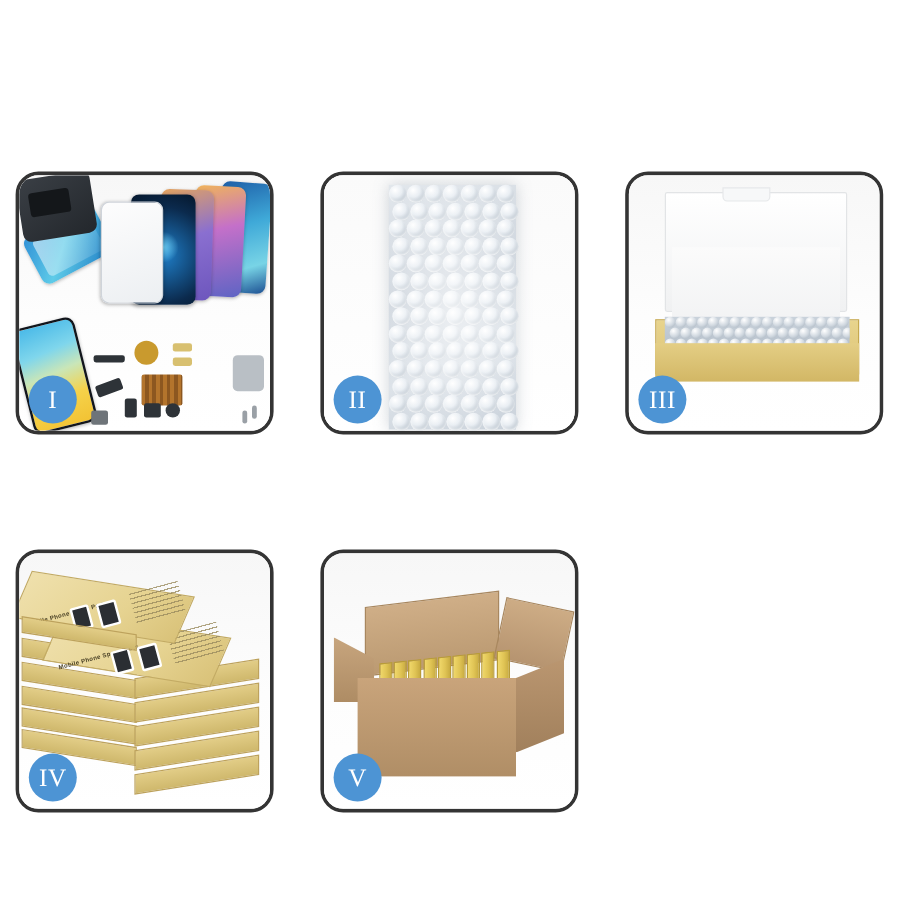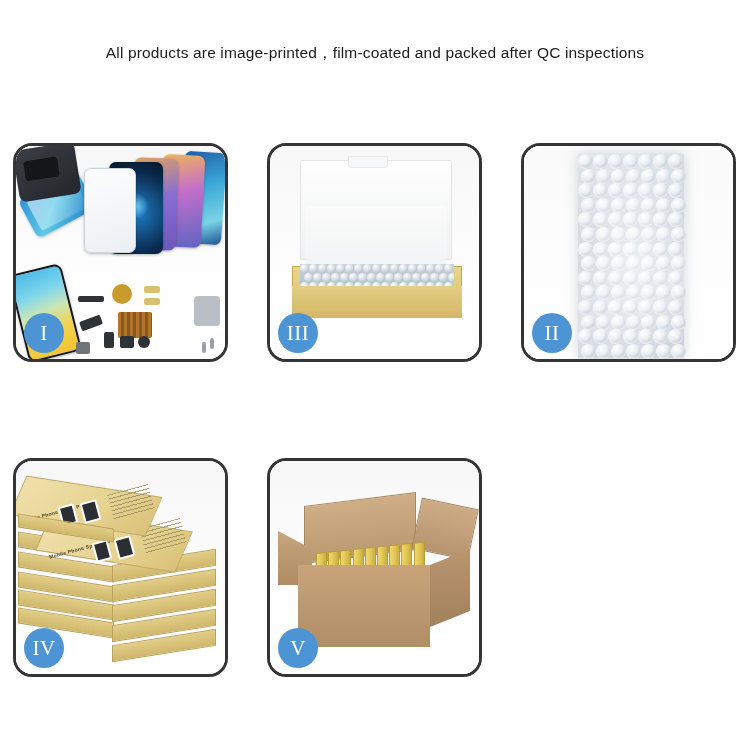--- a/index.html
+++ b/index.html
@@ -210,21 +210,20 @@
     background: rgba(160,128,92,.65); transform: skewY(18deg); }
   .p6 .tab2 { position:absolute; left:50px; top:148px; width:14px; height:18px;
     background: rgba(160,128,92,.6); transform: skewY(18deg); }
 </style>
 </head>
 <body>
 
 <div class="page">
 
   <div class="header">
-    <div class="subtitle">All products are image-printed，film-coated and packed after QC inspections</div>
   </div>
 
   <div class="grid">
 
     <div class="panel p1">
       <div class="panel-photo">
         <div class="scr s-a"></div>
         <div class="scr s-f"></div>
         <div class="scr s-e"></div>
         <div class="scr s-d"></div>
@@ -240,84 +239,20 @@
         <div class="dot" style="left:88px;top:186px;width:10px;height:16px;"></div>
         <div class="dot" style="left:104px;top:190px;width:14px;height:12px;"></div>
         <div class="dot" style="left:122px;top:190px;width:12px;height:12px;border-radius:50%;"></div>
         <div class="dot" style="left:60px;top:196px;width:14px;height:12px;background:#6e7479;"></div>
         <div class="pcb"></div>
         <div class="dot" style="left:186px;top:196px;width:4px;height:11px;background:#9aa0a6;"></div>
         <div class="dot" style="left:194px;top:192px;width:4px;height:11px;background:#9aa0a6;"></div>
         <div class="dot" style="left:178px;top:150px;width:26px;height:30px;background:#b9bfc5;border-radius:4px;"></div>
       </div>
       <div class="badge">I</div>
-    </div>
-
-    <div class="panel p3">
-      <div class="panel-photo">
-        <div class="lid"></div>
-        <div class="lidtab"></div>
-        <div class="inner"></div>
-        <div class="tray"></div>
-        <div class="fill" id="fillbubbles">
-            <div class="fb" style="left: 0px; top: 0px;"></div>
-            <div class="fb" style="left: 9px; top: 0px;"></div>
-            <div class="fb" style="left: 18px; top: 0px;"></div>
-            <div class="fb" style="left: 27px; top: 0px;"></div>
-            <div class="fb" style="left: 36px; top: 0px;"></div>
-            <div class="fb" style="left: 45px; top: 0px;"></div>
-            <div class="fb" style="left: 54px; top: 0px;"></div>
-            <div class="fb" style="left: 63px; top: 0px;"></div>
-            <div class="fb" style="left: 72px; top: 0px;"></div>
-            <div class="fb" style="left: 81px; top: 0px;"></div>
-            <div class="fb" style="left: 90px; top: 0px;"></div>
-            <div class="fb" style="left: 99px; top: 0px;"></div>
-            <div class="fb" style="left: 108px; top: 0px;"></div>
-            <div class="fb" style="left: 117px; top: 0px;"></div>
-            <div class="fb" style="left: 126px; top: 0px;"></div>
-            <div class="fb" style="left: 135px; top: 0px;"></div>
-            <div class="fb" style="left: 144px; top: 0px;"></div>
-            <div class="fb" style="left: 4px; top: 9px;"></div>
-            <div class="fb" style="left: 13px; top: 9px;"></div>
-            <div class="fb" style="left: 22px; top: 9px;"></div>
-            <div class="fb" style="left: 31px; top: 9px;"></div>
-            <div class="fb" style="left: 40px; top: 9px;"></div>
-            <div class="fb" style="left: 49px; top: 9px;"></div>
-            <div class="fb" style="left: 58px; top: 9px;"></div>
-            <div class="fb" style="left: 67px; top: 9px;"></div>
-            <div class="fb" style="left: 76px; top: 9px;"></div>
-            <div class="fb" style="left: 85px; top: 9px;"></div>
-            <div class="fb" style="left: 94px; top: 9px;"></div>
-            <div class="fb" style="left: 103px; top: 9px;"></div>
-            <div class="fb" style="left: 112px; top: 9px;"></div>
-            <div class="fb" style="left: 121px; top: 9px;"></div>
-            <div class="fb" style="left: 130px; top: 9px;"></div>
-            <div class="fb" style="left: 139px; top: 9px;"></div>
-            <div class="fb" style="left: 148px; top: 9px;"></div>
-            <div class="fb" style="left: 0px; top: 18px;"></div>
-            <div class="fb" style="left: 9px; top: 18px;"></div>
-            <div class="fb" style="left: 18px; top: 18px;"></div>
-            <div class="fb" style="left: 27px; top: 18px;"></div>
-            <div class="fb" style="left: 36px; top: 18px;"></div>
-            <div class="fb" style="left: 45px; top: 18px;"></div>
-            <div class="fb" style="left: 54px; top: 18px;"></div>
-            <div class="fb" style="left: 63px; top: 18px;"></div>
-            <div class="fb" style="left: 72px; top: 18px;"></div>
-            <div class="fb" style="left: 81px; top: 18px;"></div>
-            <div class="fb" style="left: 90px; top: 18px;"></div>
-            <div class="fb" style="left: 99px; top: 18px;"></div>
-            <div class="fb" style="left: 108px; top: 18px;"></div>
-            <div class="fb" style="left: 117px; top: 18px;"></div>
-            <div class="fb" style="left: 126px; top: 18px;"></div>
-            <div class="fb" style="left: 135px; top: 18px;"></div>
-            <div class="fb" style="left: 144px; top: 18px;"></div>
-          </div>
-        <div class="trayface"></div>
-      </div>
-      <div class="badge">III</div>
     </div>
 
     <div class="panel p2">
       <div class="panel-photo">
         <div class="wrapbg"></div>
         <div class="sheet">
           <div class="bubgrid" id="bubgrid">
               <div class="bub" style="left: 0px; top: 0px;"></div>
               <div class="bub" style="left: 15px; top: 0px;"></div>
               <div class="bub" style="left: 30px; top: 0px;"></div>
@@ -416,20 +351,84 @@
               <div class="bub" style="left: 63px; top: 189.8px;"></div>
               <div class="bub" style="left: 78px; top: 189.8px;"></div>
               <div class="bub" style="left: 93px; top: 189.8px;"></div>
             </div>
         </div>
         <div class="halo"></div>
       </div>
       <div class="badge">II</div>
     </div>
 
+    <div class="panel p3">
+      <div class="panel-photo">
+        <div class="lid"></div>
+        <div class="lidtab"></div>
+        <div class="inner"></div>
+        <div class="tray"></div>
+        <div class="fill" id="fillbubbles">
+            <div class="fb" style="left: 0px; top: 0px;"></div>
+            <div class="fb" style="left: 9px; top: 0px;"></div>
+            <div class="fb" style="left: 18px; top: 0px;"></div>
+            <div class="fb" style="left: 27px; top: 0px;"></div>
+            <div class="fb" style="left: 36px; top: 0px;"></div>
+            <div class="fb" style="left: 45px; top: 0px;"></div>
+            <div class="fb" style="left: 54px; top: 0px;"></div>
+            <div class="fb" style="left: 63px; top: 0px;"></div>
+            <div class="fb" style="left: 72px; top: 0px;"></div>
+            <div class="fb" style="left: 81px; top: 0px;"></div>
+            <div class="fb" style="left: 90px; top: 0px;"></div>
+            <div class="fb" style="left: 99px; top: 0px;"></div>
+            <div class="fb" style="left: 108px; top: 0px;"></div>
+            <div class="fb" style="left: 117px; top: 0px;"></div>
+            <div class="fb" style="left: 126px; top: 0px;"></div>
+            <div class="fb" style="left: 135px; top: 0px;"></div>
+            <div class="fb" style="left: 144px; top: 0px;"></div>
+            <div class="fb" style="left: 4px; top: 9px;"></div>
+            <div class="fb" style="left: 13px; top: 9px;"></div>
+            <div class="fb" style="left: 22px; top: 9px;"></div>
+            <div class="fb" style="left: 31px; top: 9px;"></div>
+            <div class="fb" style="left: 40px; top: 9px;"></div>
+            <div class="fb" style="left: 49px; top: 9px;"></div>
+            <div class="fb" style="left: 58px; top: 9px;"></div>
+            <div class="fb" style="left: 67px; top: 9px;"></div>
+            <div class="fb" style="left: 76px; top: 9px;"></div>
+            <div class="fb" style="left: 85px; top: 9px;"></div>
+            <div class="fb" style="left: 94px; top: 9px;"></div>
+            <div class="fb" style="left: 103px; top: 9px;"></div>
+            <div class="fb" style="left: 112px; top: 9px;"></div>
+            <div class="fb" style="left: 121px; top: 9px;"></div>
+            <div class="fb" style="left: 130px; top: 9px;"></div>
+            <div class="fb" style="left: 139px; top: 9px;"></div>
+            <div class="fb" style="left: 148px; top: 9px;"></div>
+            <div class="fb" style="left: 0px; top: 18px;"></div>
+            <div class="fb" style="left: 9px; top: 18px;"></div>
+            <div class="fb" style="left: 18px; top: 18px;"></div>
+            <div class="fb" style="left: 27px; top: 18px;"></div>
+            <div class="fb" style="left: 36px; top: 18px;"></div>
+            <div class="fb" style="left: 45px; top: 18px;"></div>
+            <div class="fb" style="left: 54px; top: 18px;"></div>
+            <div class="fb" style="left: 63px; top: 18px;"></div>
+            <div class="fb" style="left: 72px; top: 18px;"></div>
+            <div class="fb" style="left: 81px; top: 18px;"></div>
+            <div class="fb" style="left: 90px; top: 18px;"></div>
+            <div class="fb" style="left: 99px; top: 18px;"></div>
+            <div class="fb" style="left: 108px; top: 18px;"></div>
+            <div class="fb" style="left: 117px; top: 18px;"></div>
+            <div class="fb" style="left: 126px; top: 18px;"></div>
+            <div class="fb" style="left: 135px; top: 18px;"></div>
+            <div class="fb" style="left: 144px; top: 18px;"></div>
+          </div>
+        <div class="trayface"></div>
+      </div>
+      <div class="badge">III</div>
+    </div>
+
     <div class="panel p4">
       <div class="panel-photo">
 
         <div class="bx side" style="left:2px;top:118px;width:96px;height:16px;transform:skewY(9deg);"></div>
         <div class="bx side" style="left:2px;top:136px;width:96px;height:16px;transform:skewY(9deg);"></div>
         <div class="bx side" style="left:2px;top:154px;width:96px;height:16px;transform:skewY(9deg);"></div>
         <div class="bx side" style="left:2px;top:78px;width:96px;height:16px;transform:skewY(9deg);"></div>
         <div class="bx side" style="left:2px;top:98px;width:96px;height:16px;transform:skewY(9deg);"></div>
 
         <div class="bx side" style="left:96px;top:176px;width:104px;height:17px;transform:skewY(-9deg);"></div>

